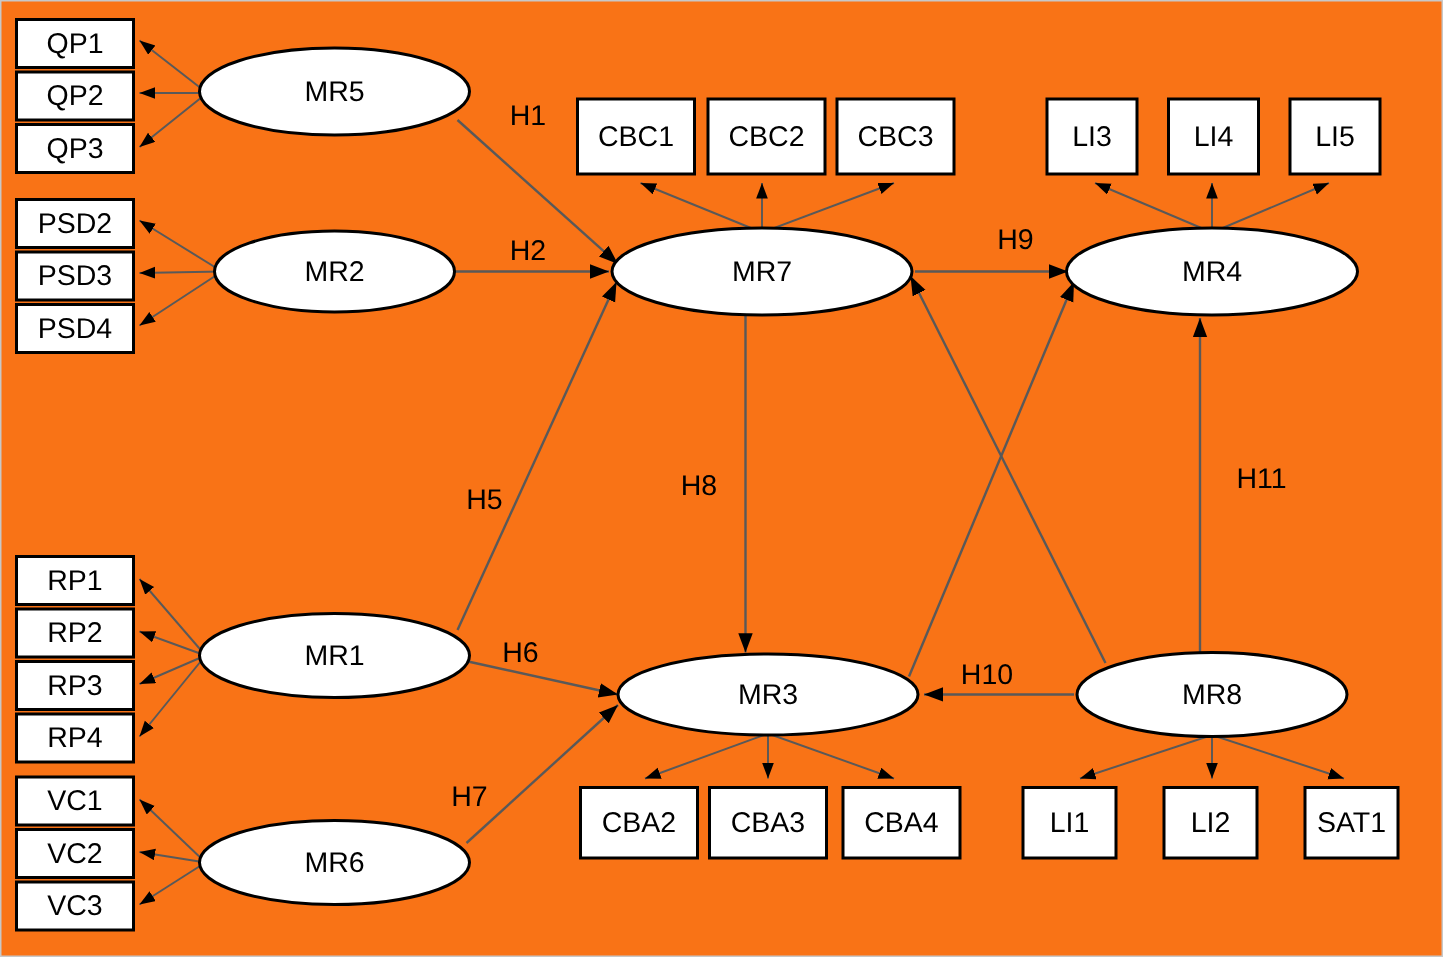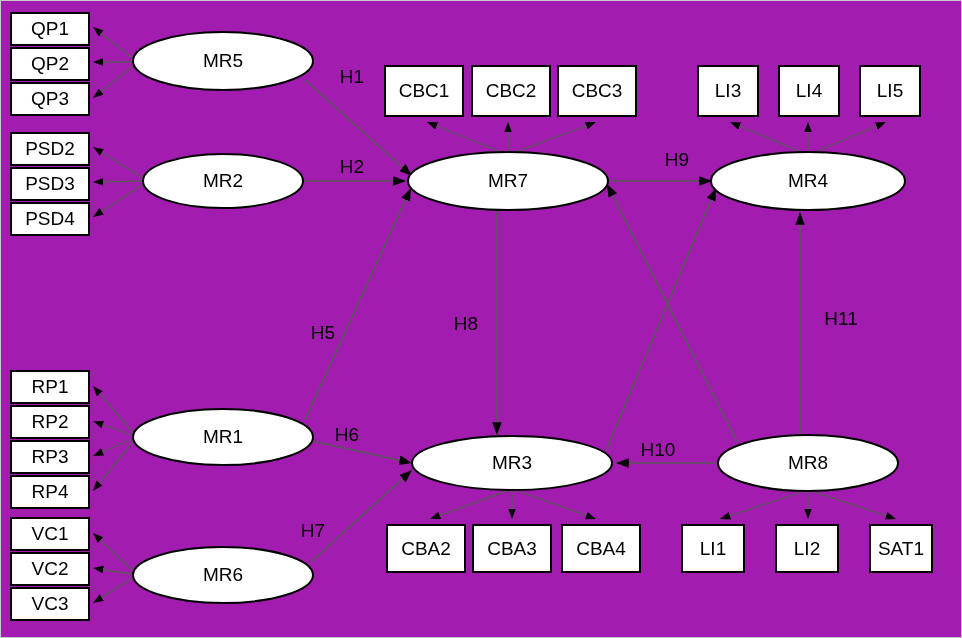--- a/index.html
+++ b/index.html
@@ -5,21 +5,21 @@
 <style>
   html, body {
     margin: 0;
     padding: 0;
     background: #ffffff;
   }
   #diagram-root {
     position: relative;
     width: 962px;
     height: 638px;
-    background: #a21caf;
+    background: #f97316;
     font-family: "Liberation Sans", sans-serif;
     overflow: hidden;
   }
   svg#sem-canvas {
     position: absolute;
     top: 0;
     left: 0;
     width: 962px;
     height: 638px;
   }

